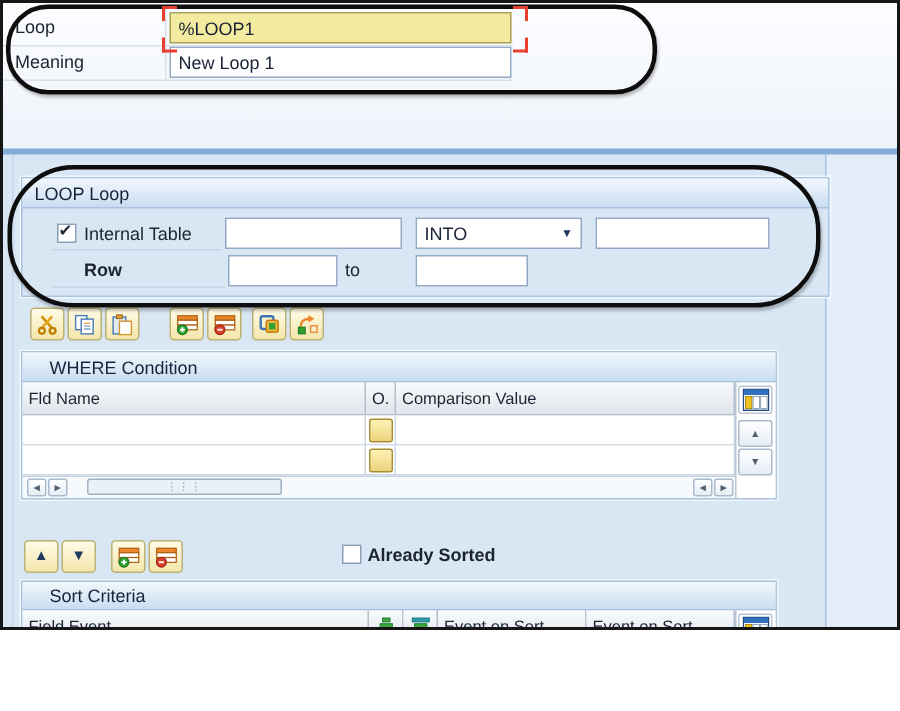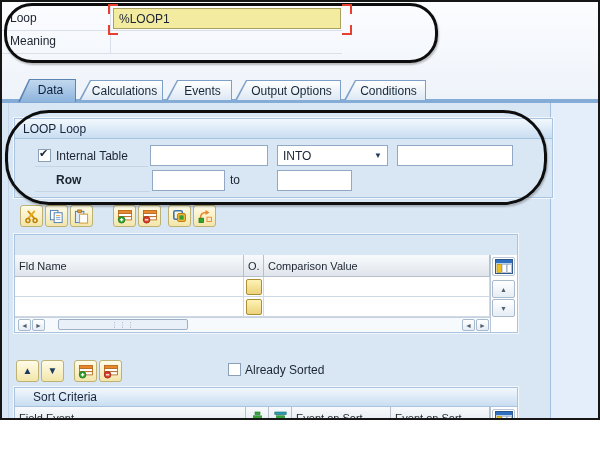--- a/index.html
+++ b/index.html
@@ -90,50 +90,34 @@
 <body>
 
 <div id="screen">
 
   <div class="abs top-area"></div>
 
   <div class="abs fld-label" style="left:10px;top:11px;">Loop</div>
   <input class="tx-field yellow" style="left: 113px; top: 8px; width: 228px;" value="%LOOP1">
 
   <div class="abs fld-label" style="left:10px;top:34px;">Meaning</div>
+  <input class="tx-field" style="left: 113px; top: 31px; width: 228px;" value="New Loop 1">
 
   <div class="abs hline" style="left:2px;top:30px;width:340px;"></div>
   <div class="abs hline" style="left:2px;top:53px;width:340px;"></div>
   <div class="abs vline" style="left:110px;top:3px;height:50px;"></div>
 
   <div class="abs mark tl" style="left:108px;top:4px;"></div>
   <div class="abs mark tr" style="left:342px;top:4px;"></div>
   <div class="abs mark bl" style="left:108px;top:25px;"></div>
   <div class="abs mark br" style="left:342px;top:25px;"></div>
 
   <div class="abs annot" style="left:4px;top:3px;width:428px;height:54px;border-radius:28px;"></div>
 
   <div class="abs tab-underline"></div>
-  <div class="abs tabs">
-    <div class="tab active" style="width:58px;">
-      <div class="inner">Data</div>
-    </div>
-    <div class="tab" style="width:84px;">
-      <div class="inner">Calculations</div>
-    </div>
-    <div class="tab" style="width:66px;">
-      <div class="inner">Events</div>
-    </div>
-    <div class="tab" style="width:106px;">
-      <div class="inner">Output Options</div>
-    </div>
-    <div class="tab" style="width:82px;">
-      <div class="inner">Conditions</div>
-    </div>
-  </div>
 
   <div class="abs right-strip"></div>
   <div class="abs pane-edge"></div>
 
   <div class="groupbox" style="left:14px;top:118px;width:539px;height:80px;">
     <div class="grp-hdr">LOOP Loop</div>
   </div>
   <div class="cb checked" style="left:38px;top:149px;"></div>
   <div class="abs fld-label" style="left:56px;top:149px;">Internal Table</div>
   <div class="abs hline" style="left:35px;top:166px;width:113px;background:#c6d5e6;"></div>
@@ -207,20 +191,21 @@
   <div class="tbtn" style="left:193px;top:205px;">
     <svg width="16" height="15" viewBox="0 0 16 15">
       <path d="M3.5 9 C3.5 4.5 6 3.5 9 3.5" fill="none" stroke="#e8872c" stroke-width="1.5"></path>
       <path d="M8.5 1 L12.5 3.5 L8.5 6 Z" fill="#e8872c"></path>
       <rect x="2" y="9.2" width="4.4" height="4.3" fill="#2ea12e" stroke="#1c7a1c" stroke-width=".8"></rect>
       <rect x="10" y="8.2" width="4.4" height="4.3" fill="#fdeccd" stroke="#e8872c" stroke-width=".9"></rect>
     </svg>
   </div>
 
   <div class="groupbox" style="left:14px;top:234px;width:504px;height:99px;">
+    <div class="grp-hdr indent">WHERE Condition</div>
 
     <div class="th" style="left:0;top:20px;width:229px;height:22px;">Fld Name</div>
     <div class="th" style="left:229px;top:20px;width:20px;height:22px;">O.</div>
     <div class="th" style="left:249px;top:20px;width:226px;height:22px;">Comparison Value</div>
 
     <div class="td" style="left:0;top:42px;width:229px;height:20px;"></div>
     <div class="td" style="left:229px;top:42px;width:20px;height:20px;"></div>
     <div class="td" style="left:249px;top:42px;width:226px;height:20px;"></div>
     <div class="opbtn" style="left:231px;top:44px;"></div>
 
@@ -269,21 +254,21 @@
   <div class="tbtn" style="left:99px;top:360px;">
     <svg width="16" height="15" viewBox="0 0 16 15">
       <rect x="1.5" y="1.5" width="13" height="3" fill="#e8872c" stroke="#b05f10" stroke-width=".8"></rect>
       <rect x="1.5" y="4.5" width="13" height="3.2" fill="#fff" stroke="#b05f10" stroke-width=".8"></rect>
       <rect x="1.5" y="7.7" width="13" height="3.2" fill="#fff" stroke="#b05f10" stroke-width=".8"></rect>
       <circle cx="4.6" cy="10.8" r="3.3" fill="#d8422c" stroke="#9e2414" stroke-width=".8"></circle>
       <rect x="2.9" y="10.2" width="3.4" height="1.2" fill="#fff"></rect>
     </svg>
   </div>
   <div class="cb" style="left:228px;top:363px;"></div>
-  <div class="abs fld-label" style="left:245px;top:363px;">Already Sorted</div>
+  <div class="abs fld-label" style="left:245px;top:363px;font-weight:bold;">Already Sorted</div>
 
   <div class="groupbox" style="left:14px;top:387px;width:504px;height:88px;">
     <div class="grp-hdr indent" style="height:19px;">Sort Criteria</div>
 
     <div class="th" style="left:0;top:19px;width:231px;height:22px;">Field Event</div>
     <div class="th" style="left:231px;top:19px;width:23px;height:22px;justify-content:center;">
       <svg width="13" height="13" viewBox="0 0 13 13">
         <rect x="4" y="1" width="5" height="2.6" fill="#3aa63a" stroke="#157a2a" stroke-width=".6"></rect>
         <rect x="2.4" y="4.8" width="8.2" height="2.6" fill="#3aa63a" stroke="#157a2a" stroke-width=".6"></rect>
         <rect x="0.8" y="8.6" width="11.4" height="2.6" fill="#3aa63a" stroke="#157a2a" stroke-width=".6"></rect>

